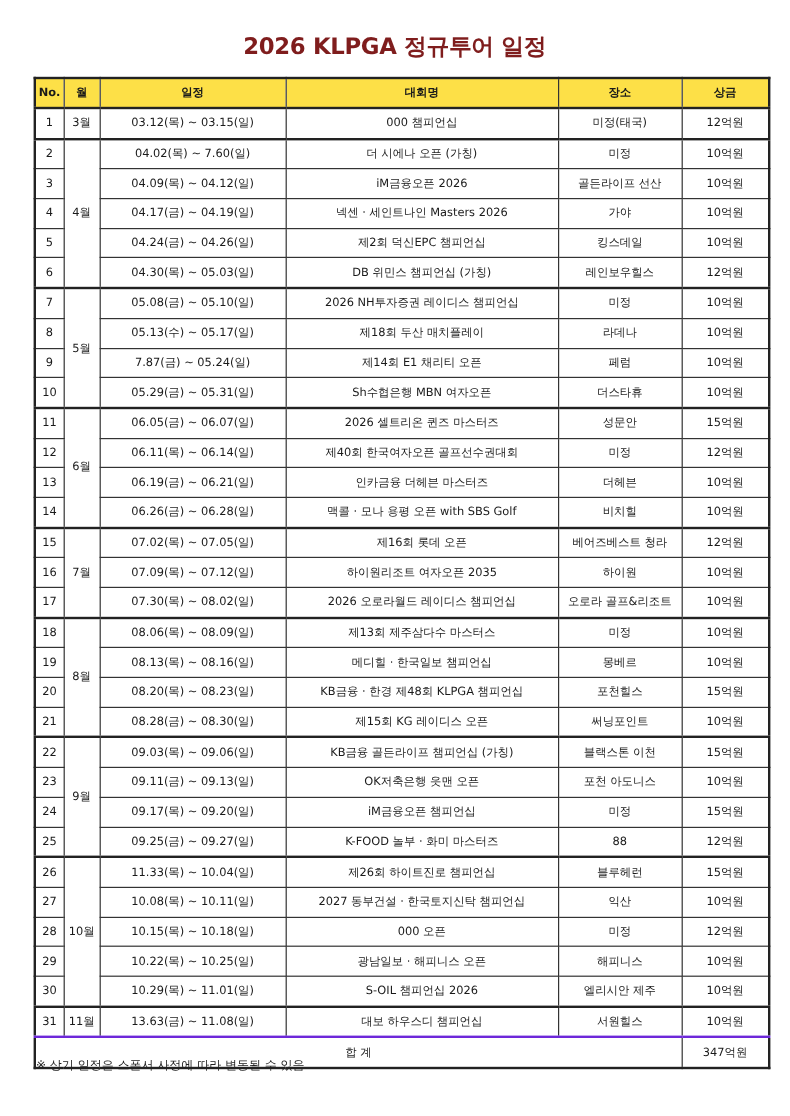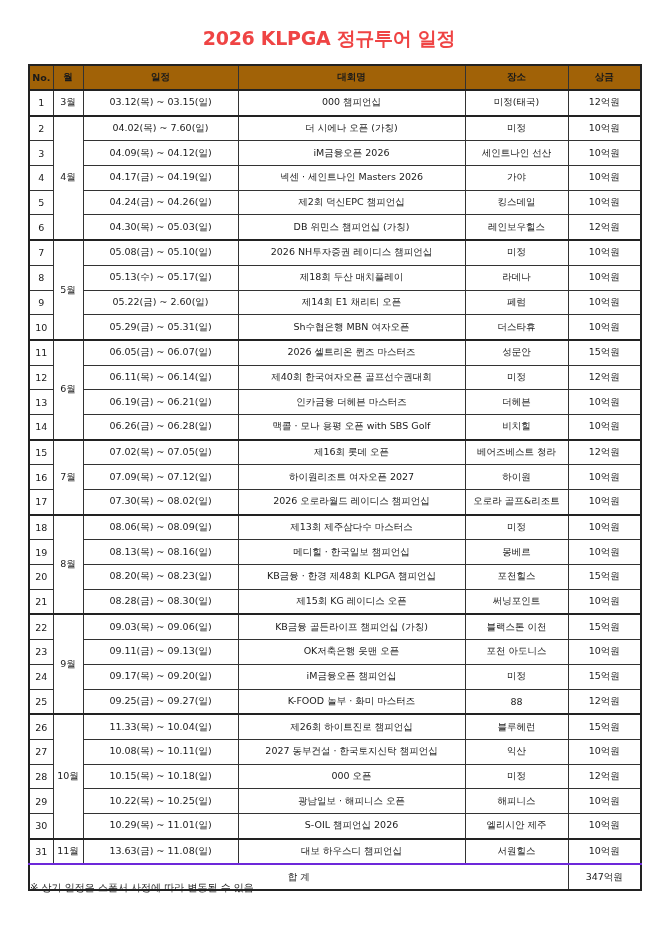--- a/index.html
+++ b/index.html
@@ -4,34 +4,34 @@
   <style>
     html, body { margin: 0; padding: 0; background: #ffffff; }
     body {
       width: 658px; height: 930px; position: relative; overflow: hidden;
       font-family: "DejaVu Sans", "Liberation Sans", sans-serif;
       color: #1a1a1a;
     }
     .title {
       position: absolute; left: 0; top: 26px; width: 658px;
       text-align: center; font-size: 19px; font-weight: bold; letter-spacing: -0.3px;
-      color: #ef4444;
+      color: #7f1d1d;
     }
     table.schedule {
       position: absolute; left: 28px; top: 64px;
       width: 612px; border-collapse: collapse;
       border: 2px solid #222; table-layout: fixed;
       font-size: 9.5px;
     }
     table.schedule th, table.schedule td {
       border: 1px solid #333; text-align: center; vertical-align: middle;
       padding: 0; height: 23.7px; white-space: nowrap; overflow: hidden;
     }
     table.schedule th {
-      background: #a16207; font-weight: bold; font-size: 9.5px; height: 23px;
+      background: #fde047; font-weight: bold; font-size: 9.5px; height: 23px;
     }
     table.schedule thead tr { border-bottom: 2px solid #222; }
     col.c-no { width: 24px; }
     col.c-month { width: 30px; }
     col.c-date { width: 155px; }
     col.c-name { width: 227px; }
     col.c-venue { width: 103px; }
     col.c-prize { width: 73px; }
     td.month { font-size: 9.5px; }
     tr.month-start td { border-top: 2px solid #222; }
@@ -78,21 +78,21 @@
         <td rowspan="5" class="month">4월</td>
         <td>04.02(목) ~ 7.60(일)</td>
         <td>더 시에나 오픈 (가칭)</td>
         <td>미정</td>
         <td>10억원</td>
       </tr>
       <tr>
         <td>3</td>
         <td>04.09(목) ~ 04.12(일)</td>
         <td>iM금융오픈 2026</td>
-        <td>세인트나인 선산</td>
+        <td>골든라이프 선산</td>
         <td>10억원</td>
       </tr>
       <tr>
         <td>4</td>
         <td>04.17(금) ~ 04.19(일)</td>
         <td>넥센 · 세인트나인 Masters 2026</td>
         <td>가야</td>
         <td>10억원</td>
       </tr>
       <tr>
@@ -119,21 +119,21 @@
       </tr>
       <tr>
         <td>8</td>
         <td>05.13(수) ~ 05.17(일)</td>
         <td>제18회 두산 매치플레이</td>
         <td>라데나</td>
         <td>10억원</td>
       </tr>
       <tr>
         <td>9</td>
-        <td>05.22(금) ~ 2.60(일)</td>
+        <td>7.87(금) ~ 05.24(일)</td>
         <td>제14회 E1 채리티 오픈</td>
         <td>페럼</td>
         <td>10억원</td>
       </tr>
       <tr>
         <td>10</td>
         <td>05.29(금) ~ 05.31(일)</td>
         <td>Sh수협은행 MBN 여자오픈</td>
         <td>더스타휴</td>
         <td>10억원</td>
@@ -171,21 +171,21 @@
         <td>15</td>
         <td rowspan="3" class="month">7월</td>
         <td>07.02(목) ~ 07.05(일)</td>
         <td>제16회 롯데 오픈</td>
         <td>베어즈베스트 청라</td>
         <td>12억원</td>
       </tr>
       <tr>
         <td>16</td>
         <td>07.09(목) ~ 07.12(일)</td>
-        <td>하이원리조트 여자오픈 2027</td>
+        <td>하이원리조트 여자오픈 2035</td>
         <td>하이원</td>
         <td>10억원</td>
       </tr>
       <tr>
         <td>17</td>
         <td>07.30(목) ~ 08.02(일)</td>
         <td>2026 오로라월드 레이디스 챔피언십</td>
         <td>오로라 골프&amp;리조트</td>
         <td>10억원</td>
       </tr>

